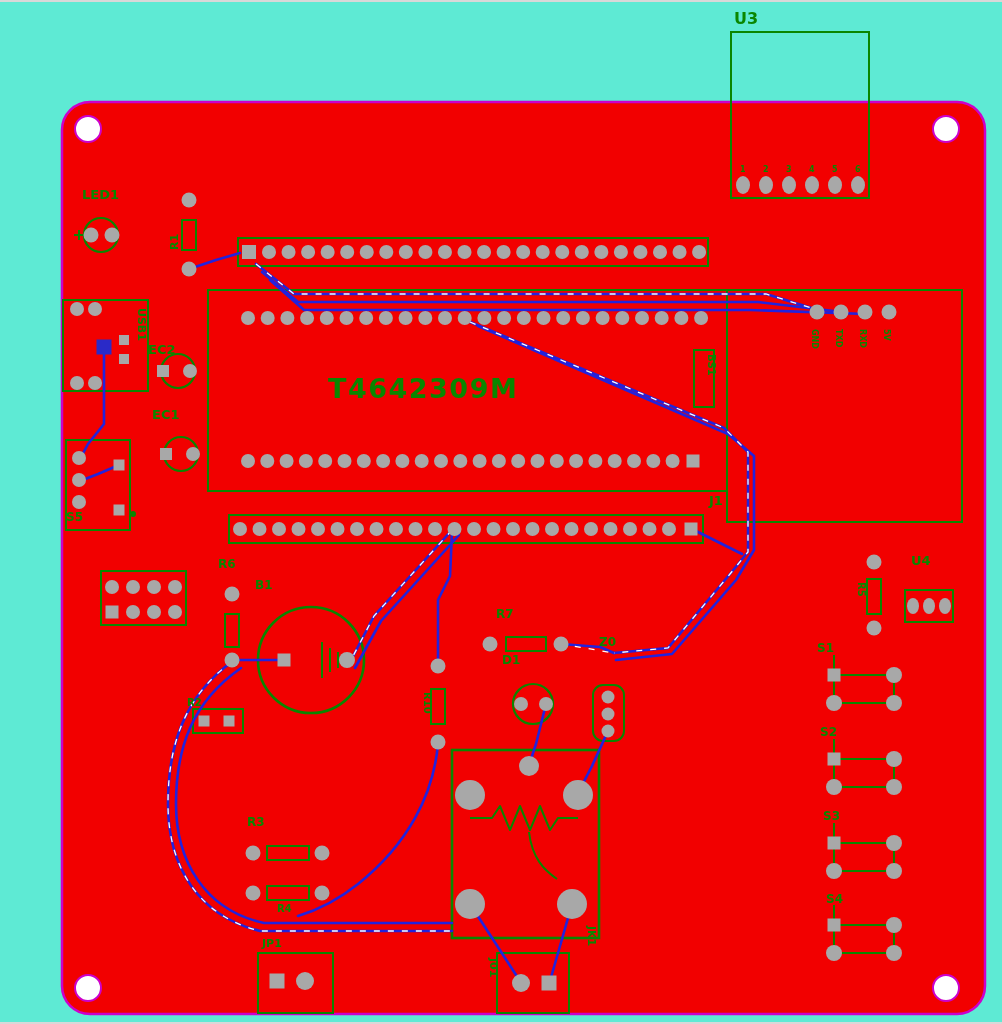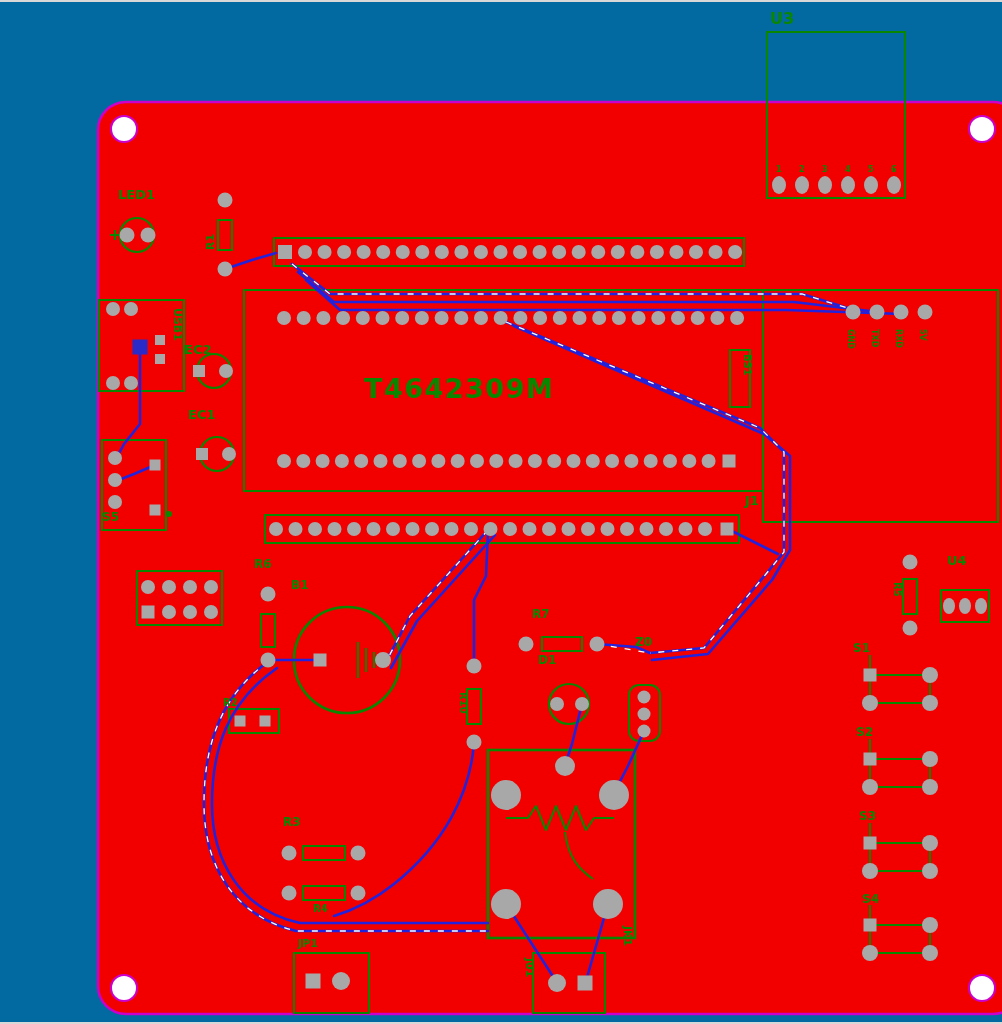--- a/index.html
+++ b/index.html
@@ -1,17 +1,17 @@
 <!DOCTYPE html>
 <html><head>
 <meta charset="utf-8">
 <style>
   html,body{margin:0;padding:0;background:#ffffff;}
-  .stage{position:relative;width:1002px;height:1024px;background:#0369a1;
-         border-top:2px solid #d8d8d8;border-bottom:2px solid #d8d8d8;box-sizing:border-box;overflow:hidden;padding-left:36px;}
+  .stage{position:relative;width:1002px;height:1024px;background:#5eead4;
+         border-top:2px solid #d8d8d8;border-bottom:2px solid #d8d8d8;box-sizing:border-box;overflow:hidden;}
   svg{display:block;}
   text{font-family:"DejaVu Sans","Liberation Sans",sans-serif;font-weight:bold;}
   #board-title{font-size:27px;fill:#0a8600;letter-spacing:1.5px;}
 </style>
 </head>
 <body>
 
 <div class="stage">
   <svg id="board-svg" width="1002" height="1024" viewBox="0 0 1002 1024">
     <g id="layers">

